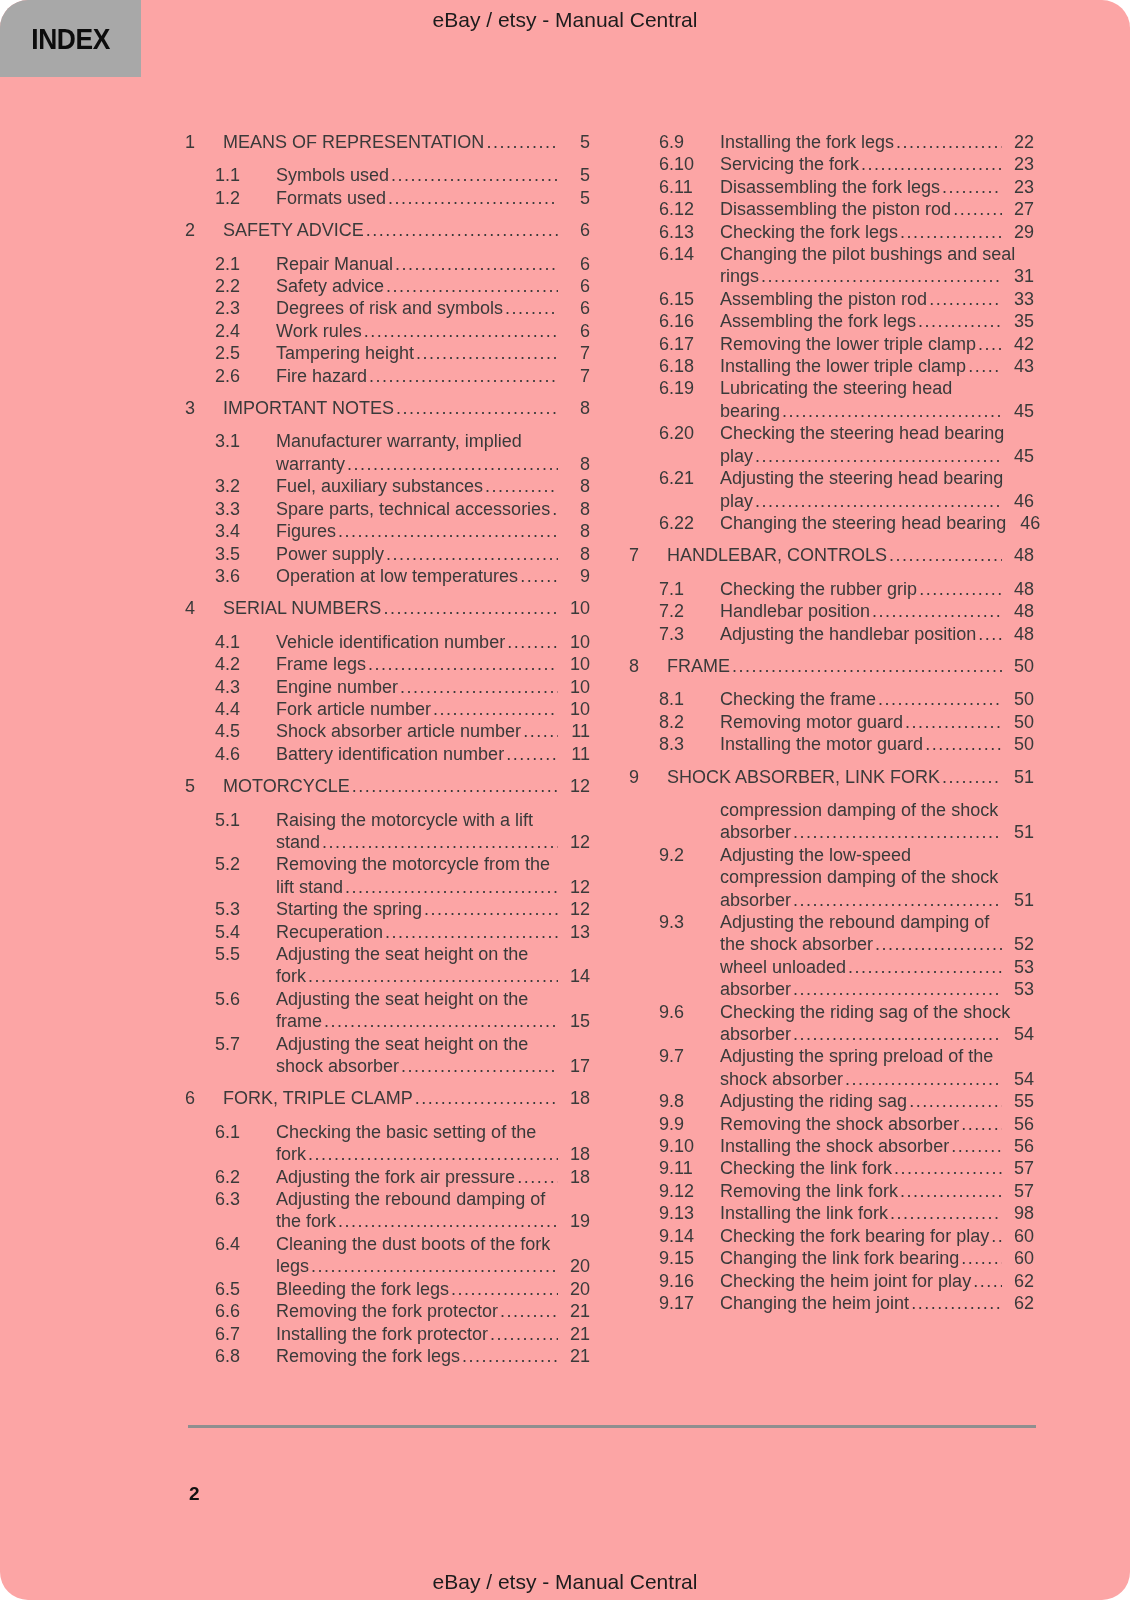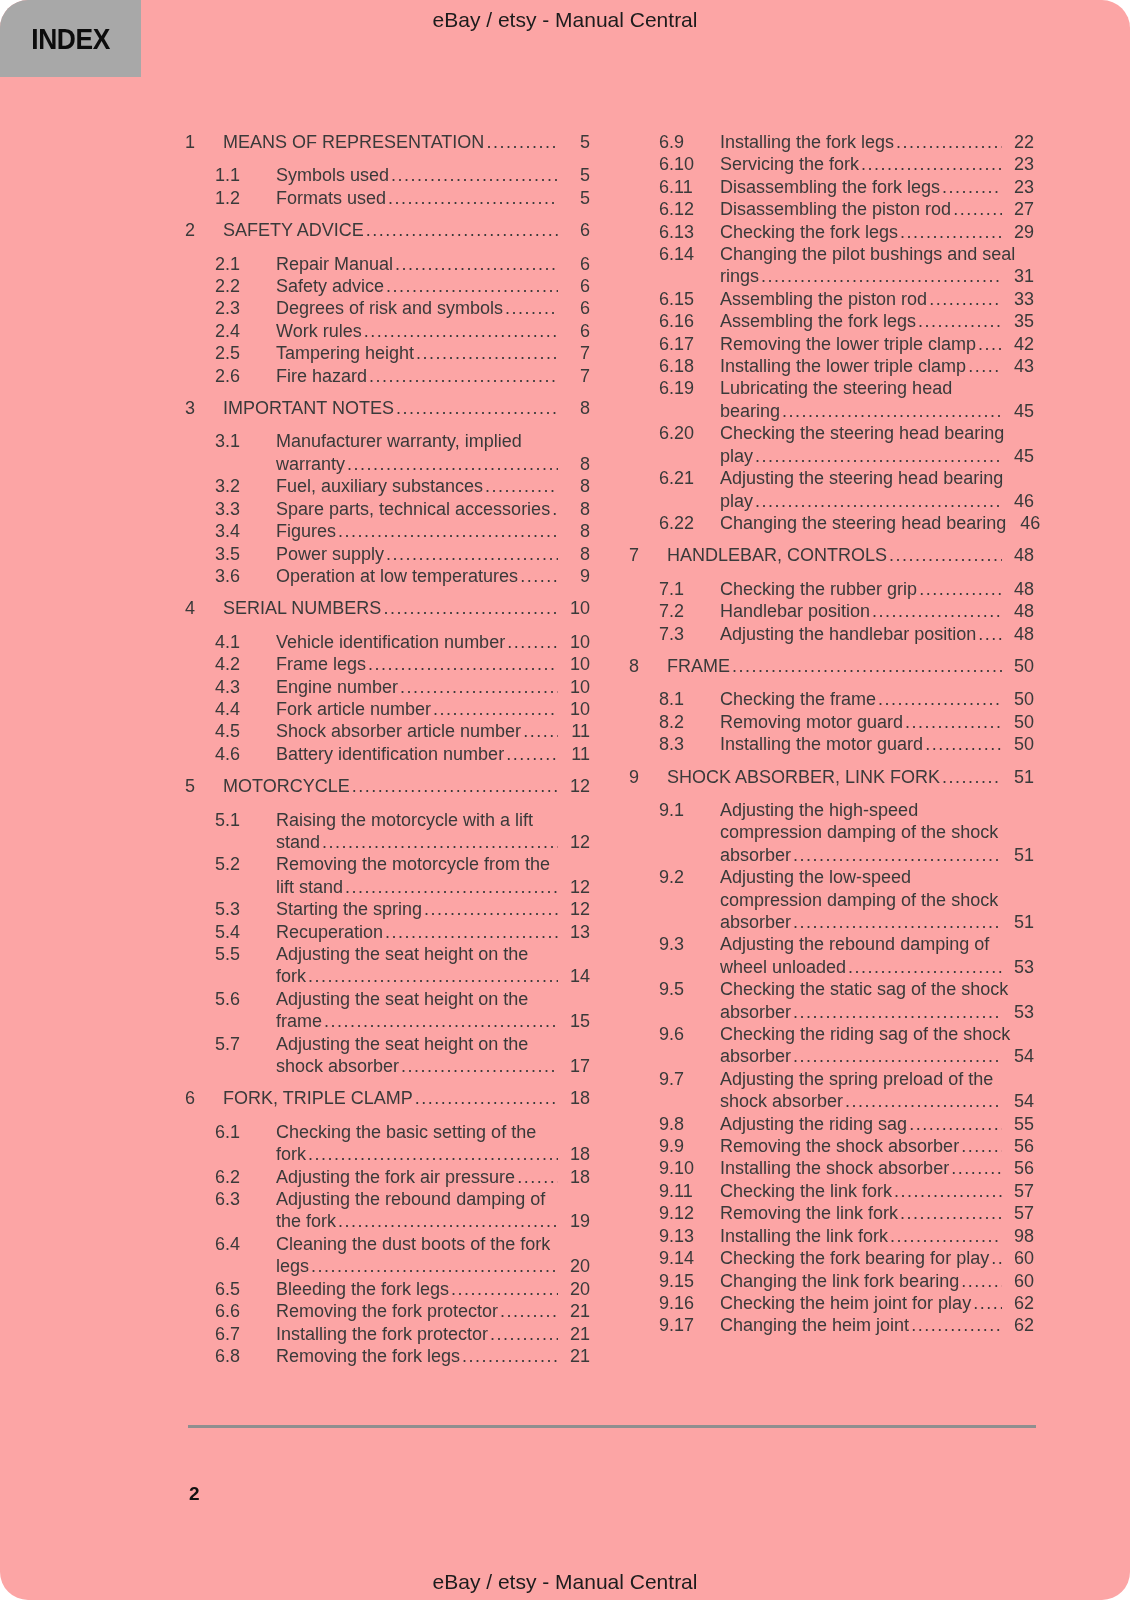--- a/index.html
+++ b/index.html
@@ -677,24 +677,20 @@
         <div class="entry section">
           <div class="row">
             <span class="num">9</span>
             <span class="text">SHOCK ABSORBER, LINK FORK</span>
             <span class="dots"></span>
             <span class="pagecol">51</span>
           </div>
         </div>
         <div class="entry sub">
           <div class="row">
-            <span class="num">9.1</span>
-            <span class="text">Adjusting the high-speed</span>
-          </div>
-          <div class="row">
             <span class="num"></span>
             <span class="text">compression damping of the shock</span>
           </div>
           <div class="row">
             <span class="num"></span>
             <span class="text">absorber</span>
             <span class="dots"></span>
             <span class="pagecol">51</span>
           </div>
         </div>
@@ -712,34 +708,36 @@
             <span class="text">absorber</span>
             <span class="dots"></span>
             <span class="pagecol">51</span>
           </div>
         </div>
         <div class="entry sub">
           <div class="row">
             <span class="num">9.3</span>
             <span class="text">Adjusting the rebound damping of</span>
           </div>
+          <div class="row">
+            <span class="num"></span>
+            <span class="text">the shock absorber</span>
+            <span class="dots"></span>
+            <span class="pagecol">52</span>
+          </div>
         </div>
         <div class="entry sub">
           <div class="row">
             <span class="num"></span>
             <span class="text">wheel unloaded</span>
             <span class="dots"></span>
             <span class="pagecol">53</span>
           </div>
         </div>
         <div class="entry sub">
-          <div class="row">
-            <span class="num">9.5</span>
-            <span class="text">Checking the static sag of the shock</span>
-          </div>
           <div class="row">
             <span class="num"></span>
             <span class="text">absorber</span>
             <span class="dots"></span>
             <span class="pagecol">53</span>
           </div>
         </div>
         <div class="entry sub">
           <div class="row">
             <span class="num">9.6</span>

